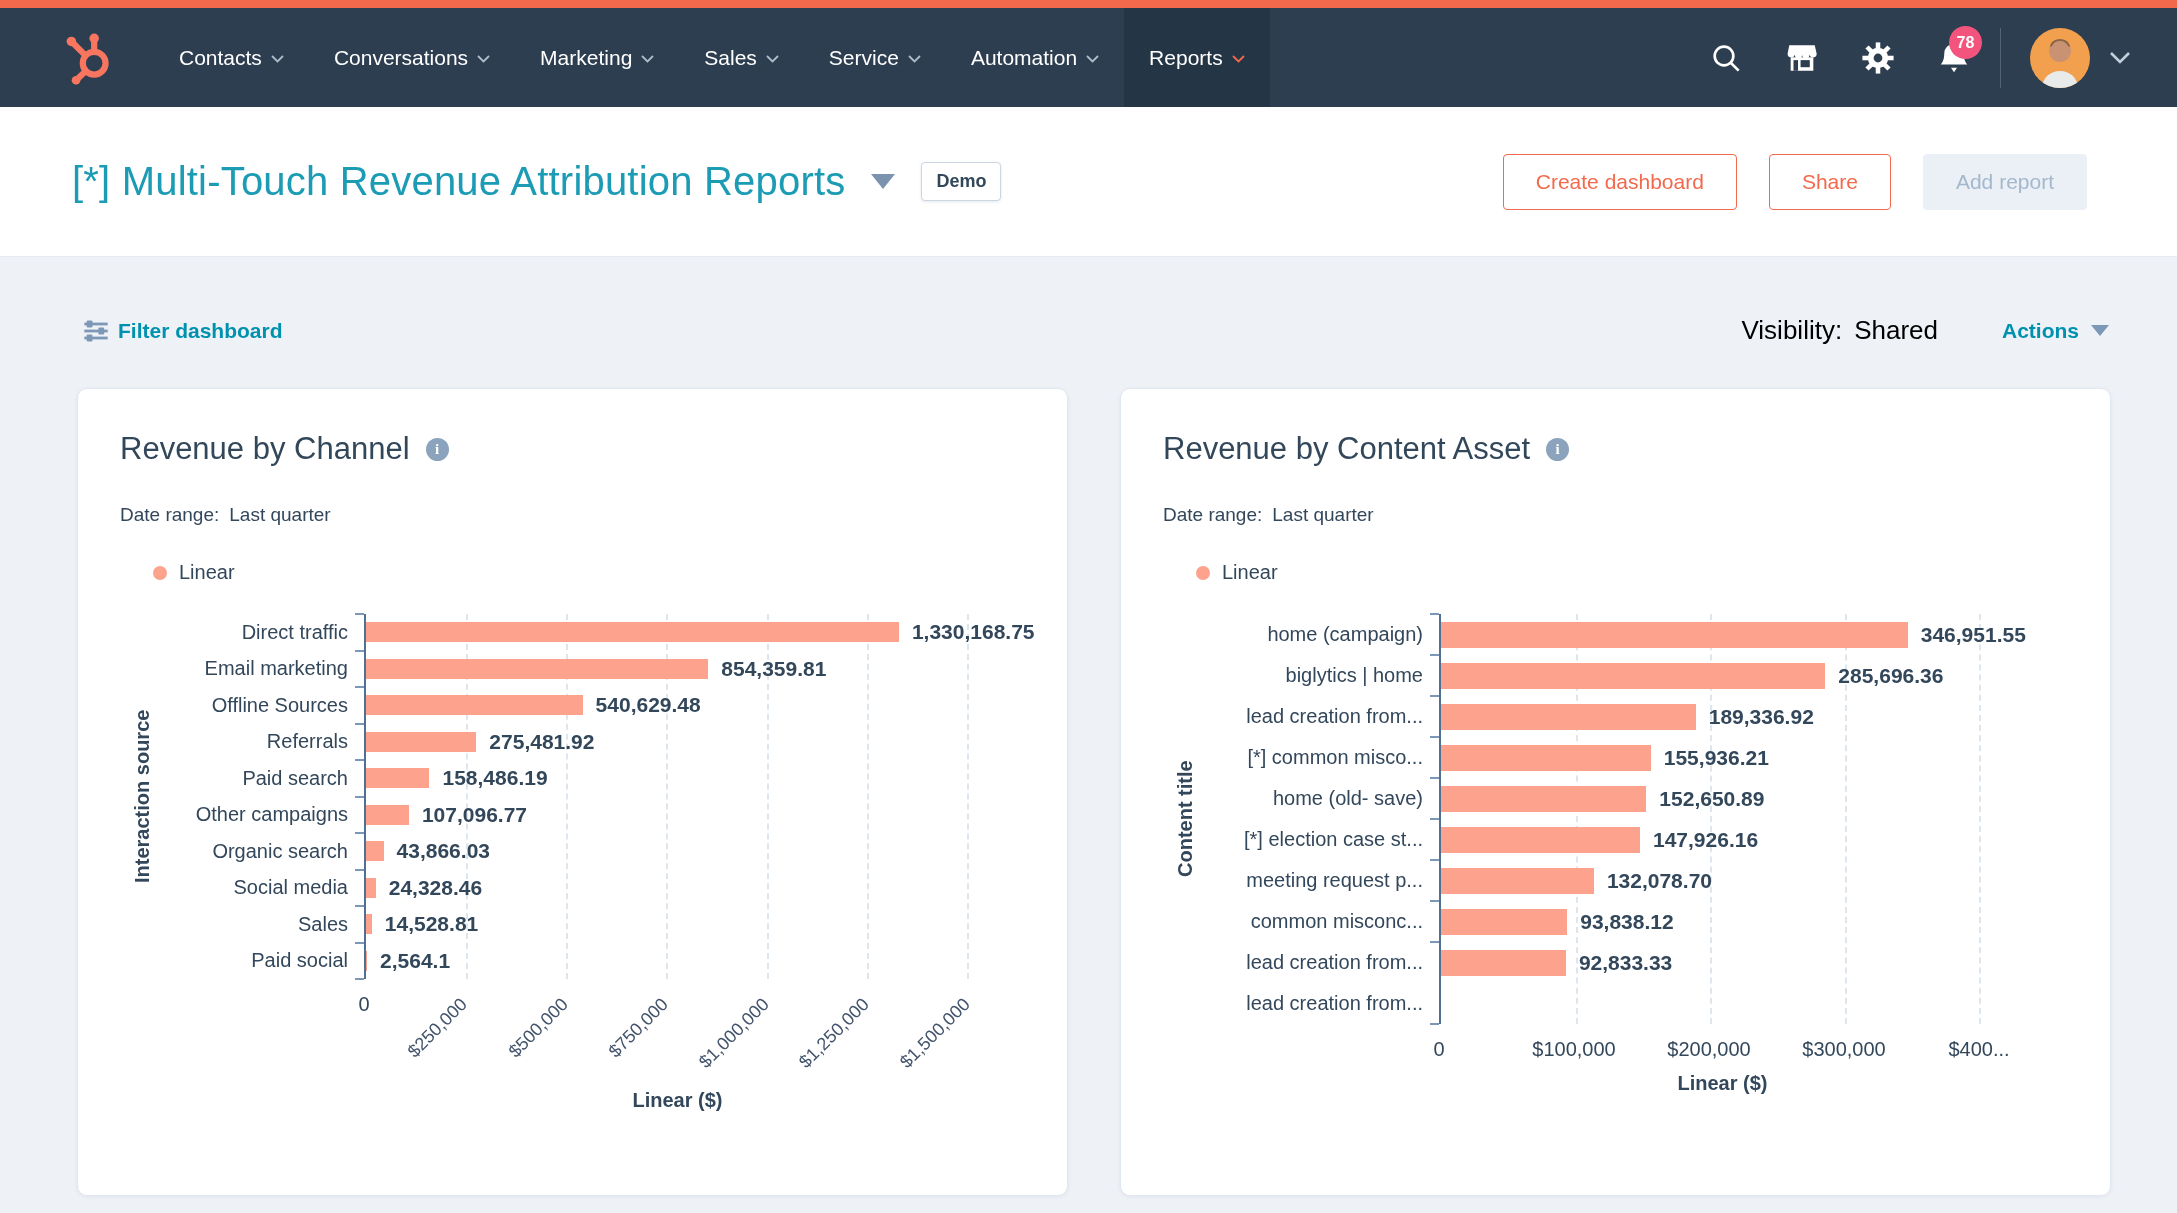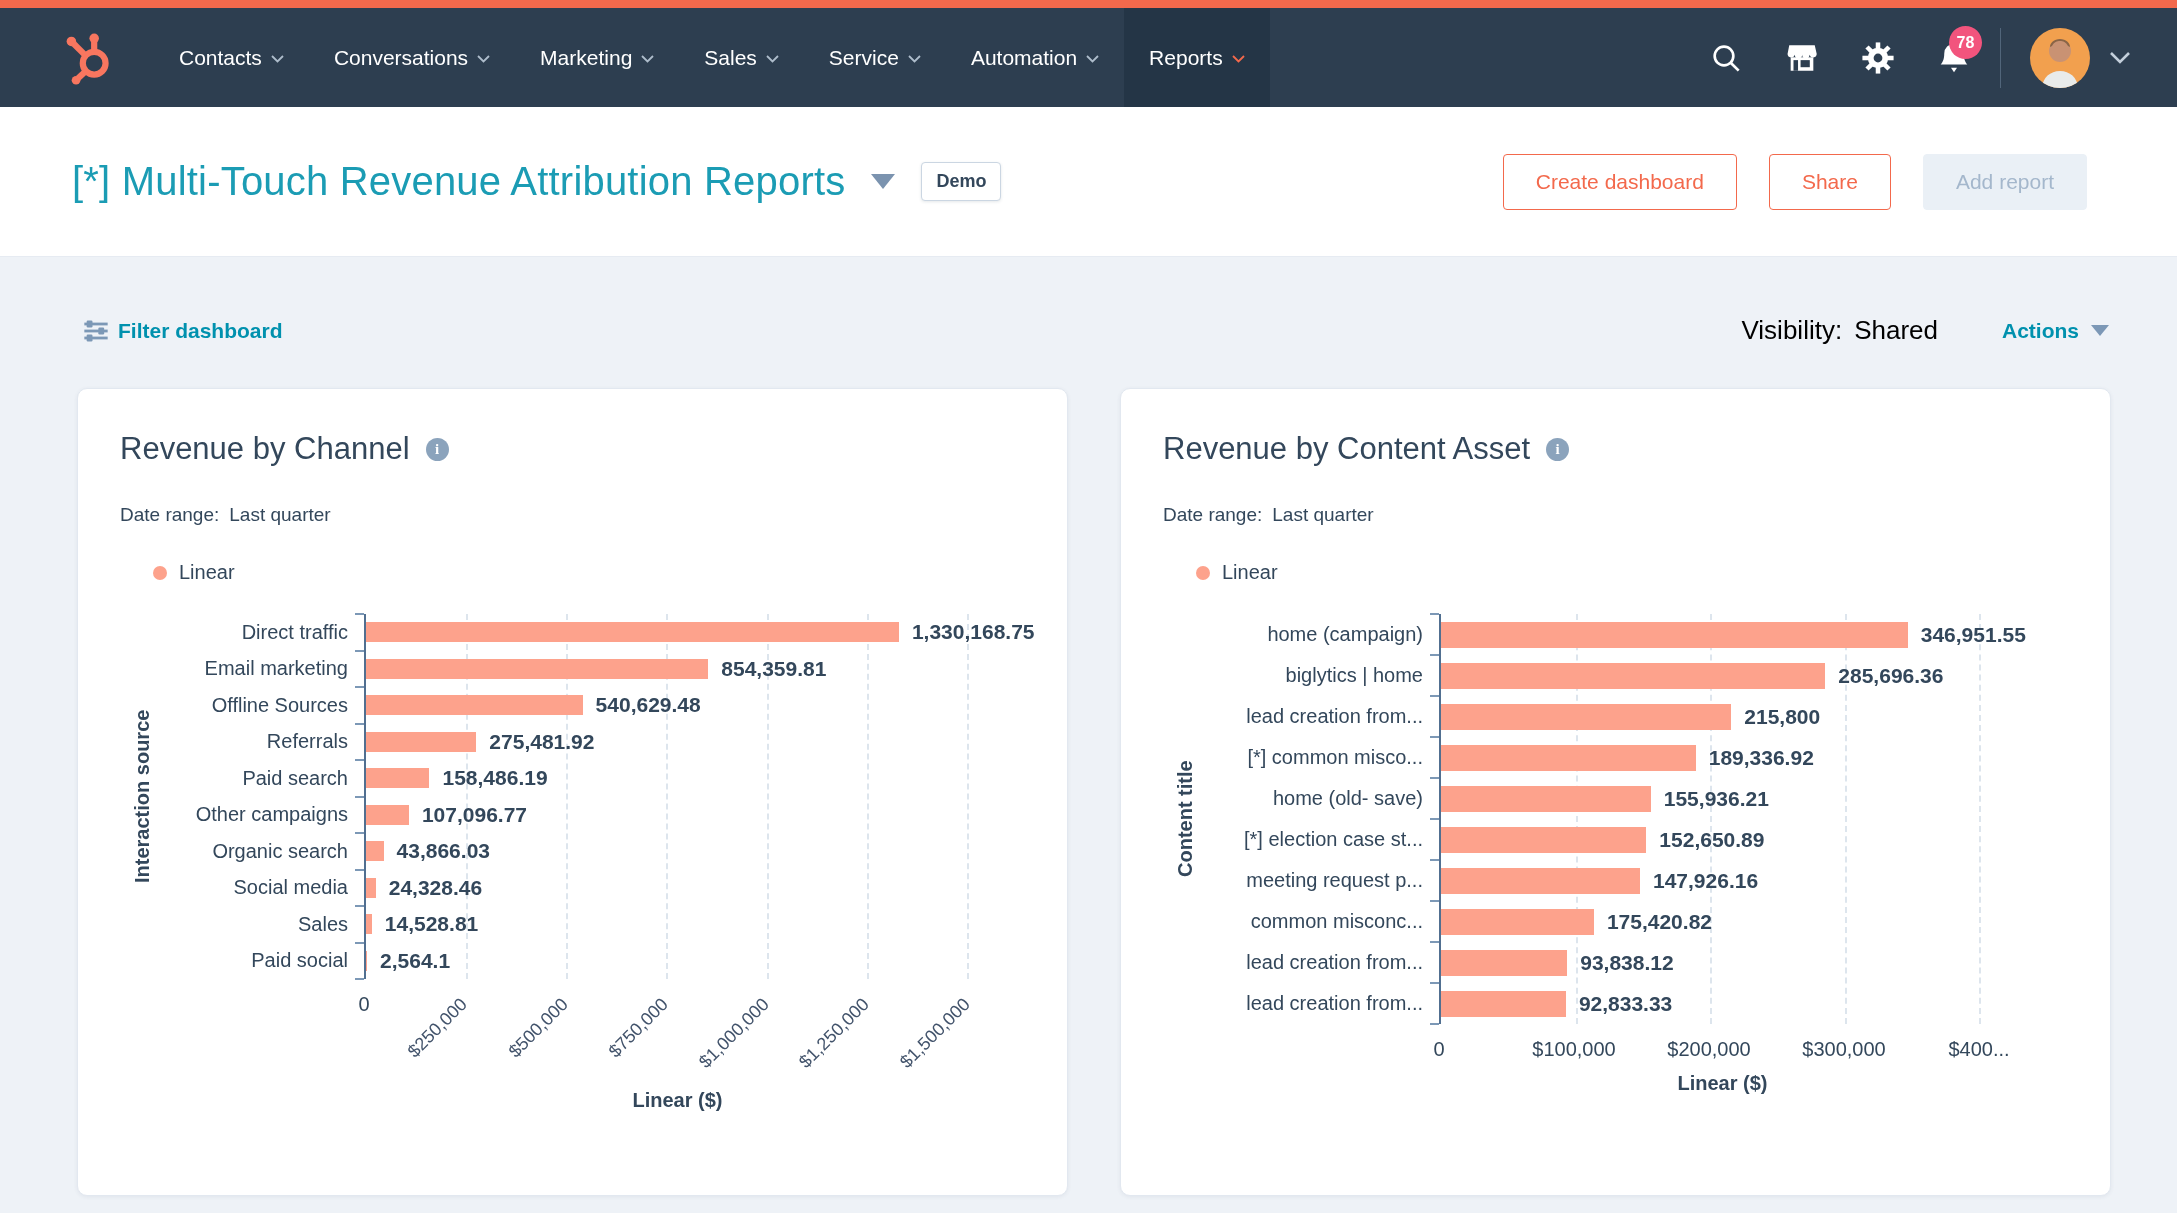--- a/index.html
+++ b/index.html
@@ -382,42 +382,38 @@
               <div class="gridline" style="left: 95.2381%;"></div>
               <div class="bar-row">
                 <div class="bar" style="width: 82.6075%; background: rgb(253, 162, 140);"></div>
                 <div class="bar-value" style="left: calc(82.6075% + 13px);">346,951.55</div>
               </div>
               <div class="bar-row">
                 <div class="bar" style="width: 68.0229%; background: rgb(253, 162, 140);"></div>
                 <div class="bar-value" style="left: calc(68.0229% + 13px);">285,696.36</div>
               </div>
               <div class="bar-row">
-                <div class="bar" style="width: 51.381%; background: rgb(253, 162, 140);"></div>
-                <div class="bar-value" style="left: calc(51.381% + 13px);">215,800</div>
-              </div>
-              <div class="bar-row">
                 <div class="bar" style="width: 45.0802%; background: rgb(253, 162, 140);"></div>
                 <div class="bar-value" style="left: calc(45.0802% + 13px);">189,336.92</div>
               </div>
               <div class="bar-row">
                 <div class="bar" style="width: 37.1277%; background: rgb(253, 162, 140);"></div>
                 <div class="bar-value" style="left: calc(37.1277% + 13px);">155,936.21</div>
               </div>
               <div class="bar-row">
                 <div class="bar" style="width: 36.3454%; background: rgb(253, 162, 140);"></div>
                 <div class="bar-value" style="left: calc(36.3454% + 13px);">152,650.89</div>
               </div>
               <div class="bar-row">
                 <div class="bar" style="width: 35.2205%; background: rgb(253, 162, 140);"></div>
                 <div class="bar-value" style="left: calc(35.2205% + 13px);">147,926.16</div>
               </div>
               <div class="bar-row">
                 <div class="bar" style="width: 27.0615%; background: rgb(253, 162, 140);"></div>
-                <div class="bar-value" style="left: calc(27.0615% + 13px);">175,420.82</div>
+                <div class="bar-value" style="left: calc(27.0615% + 13px);">132,078.70</div>
               </div>
               <div class="bar-row">
                 <div class="bar" style="width: 22.3424%; background: rgb(253, 162, 140);"></div>
                 <div class="bar-value" style="left: calc(22.3424% + 13px);">93,838.12</div>
               </div>
               <div class="bar-row">
                 <div class="bar" style="width: 22.1032%; background: rgb(253, 162, 140);"></div>
                 <div class="bar-value" style="left: calc(22.1032% + 13px);">92,833.33</div>
               </div>
             </div>

